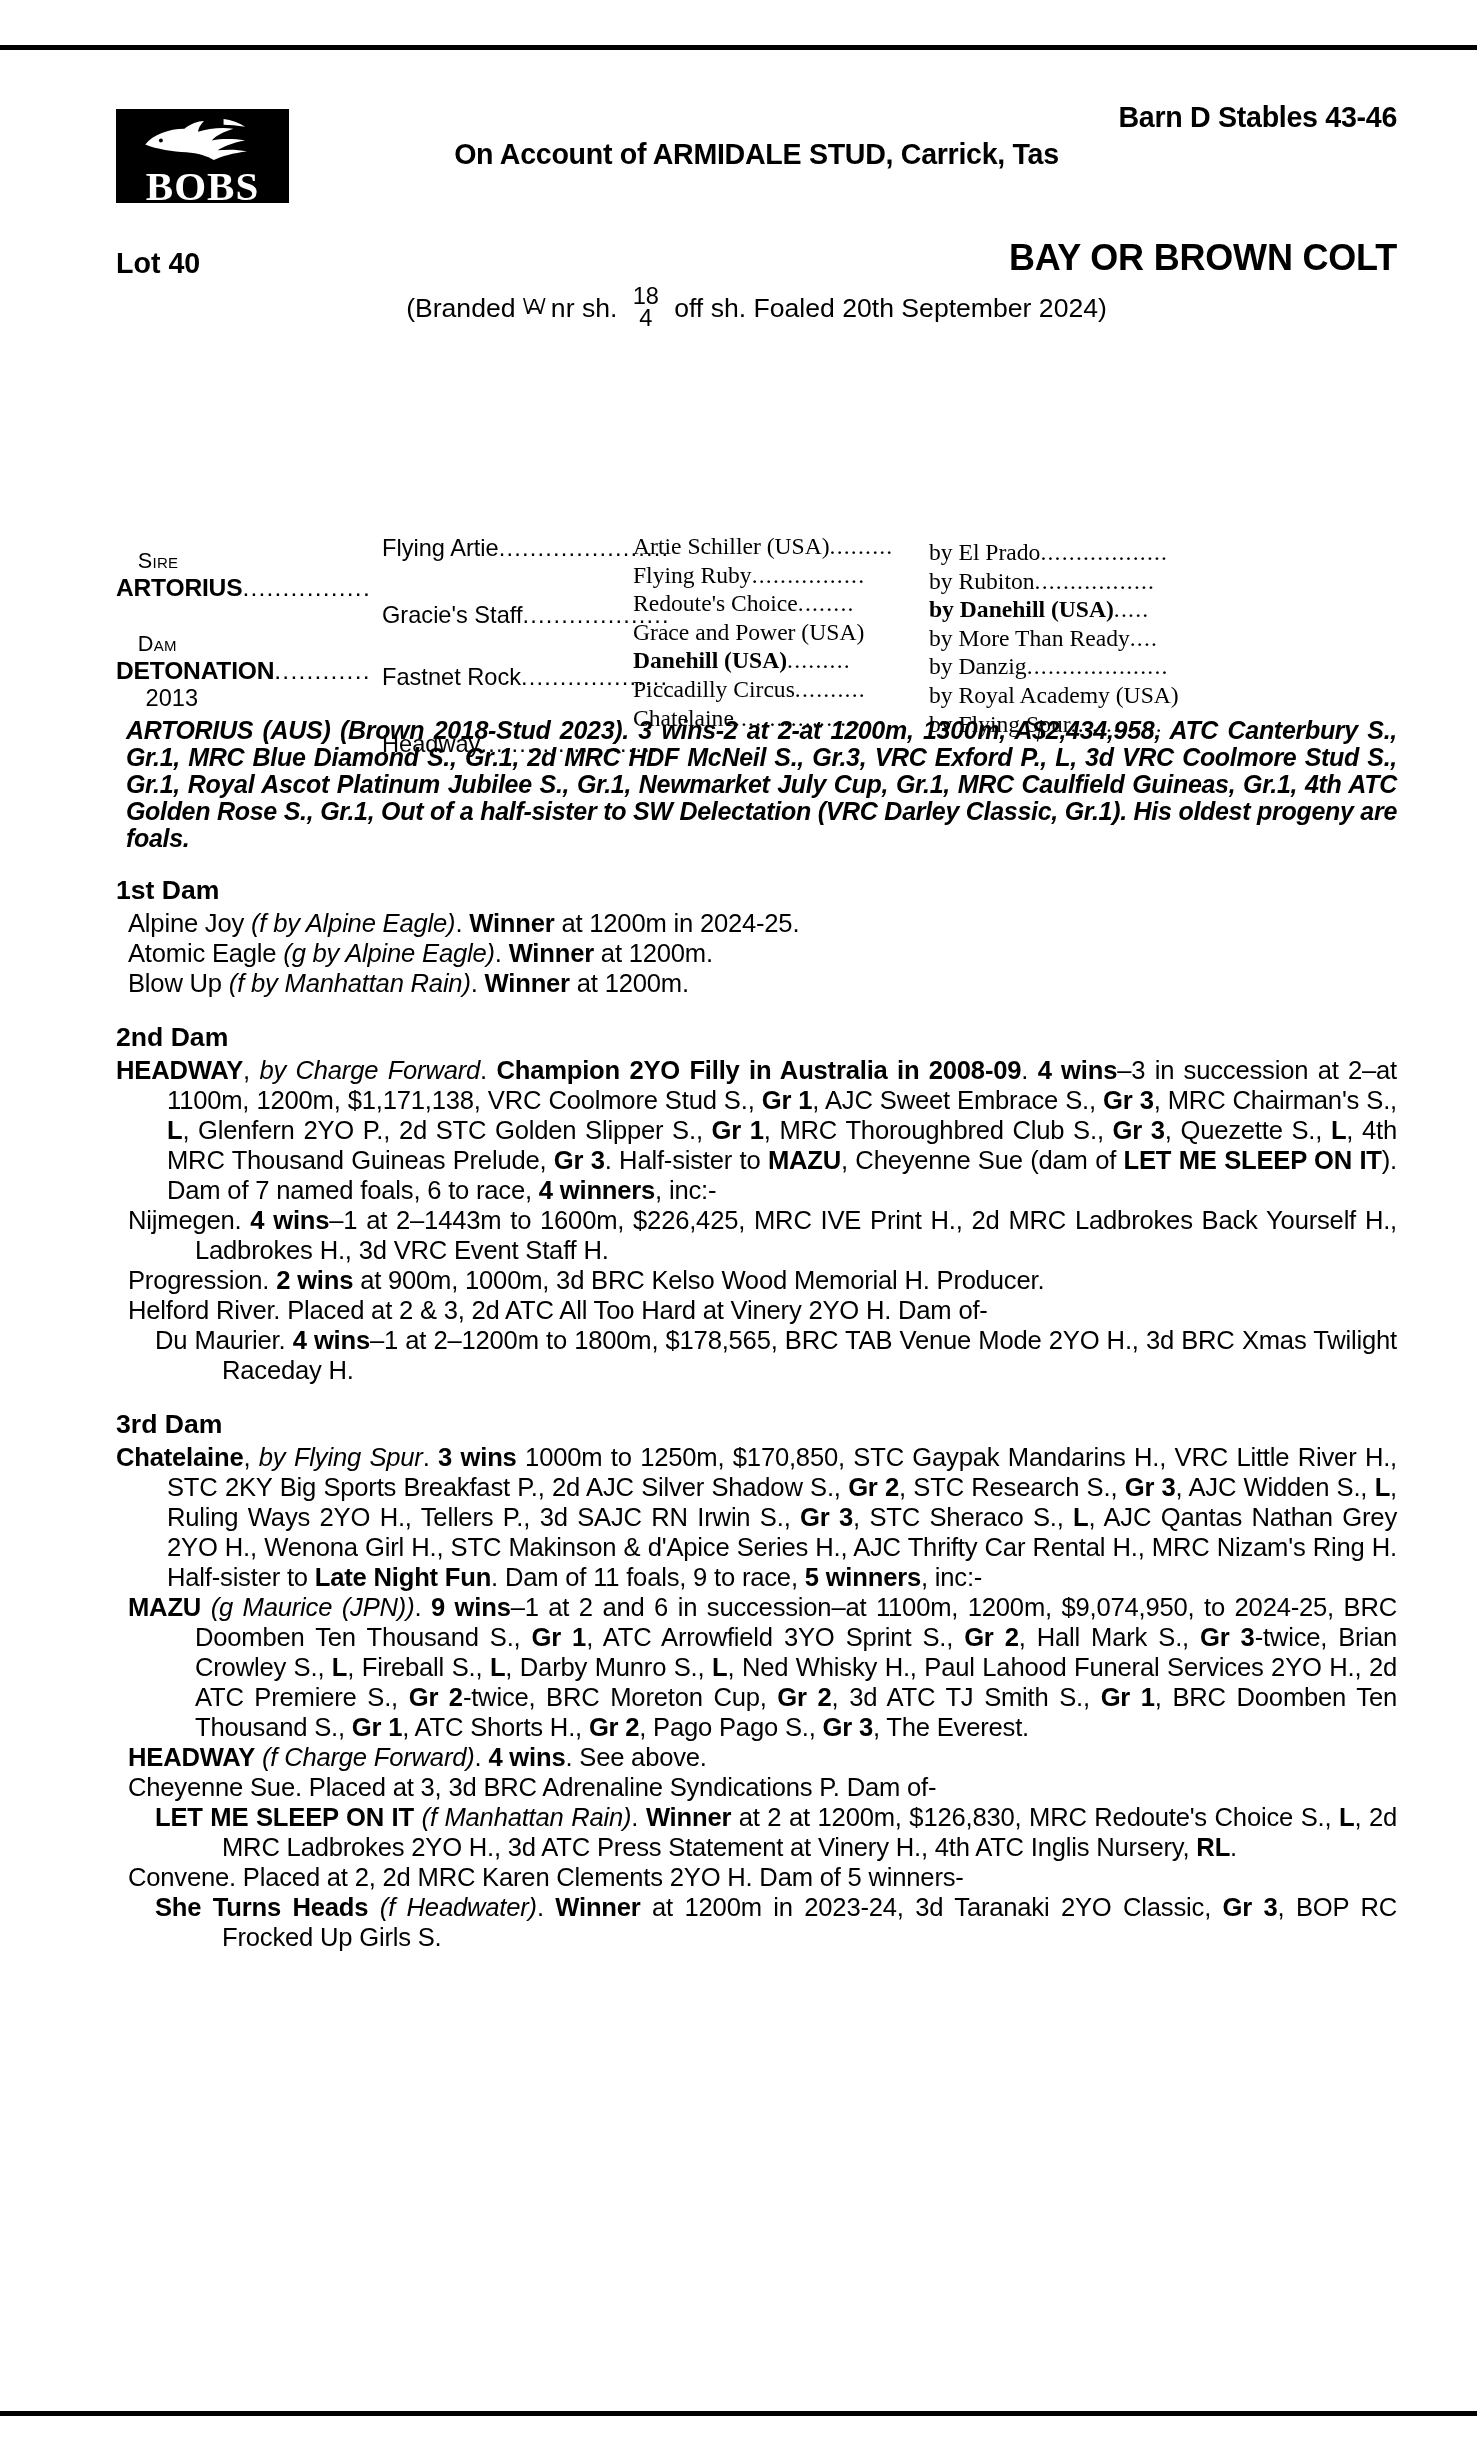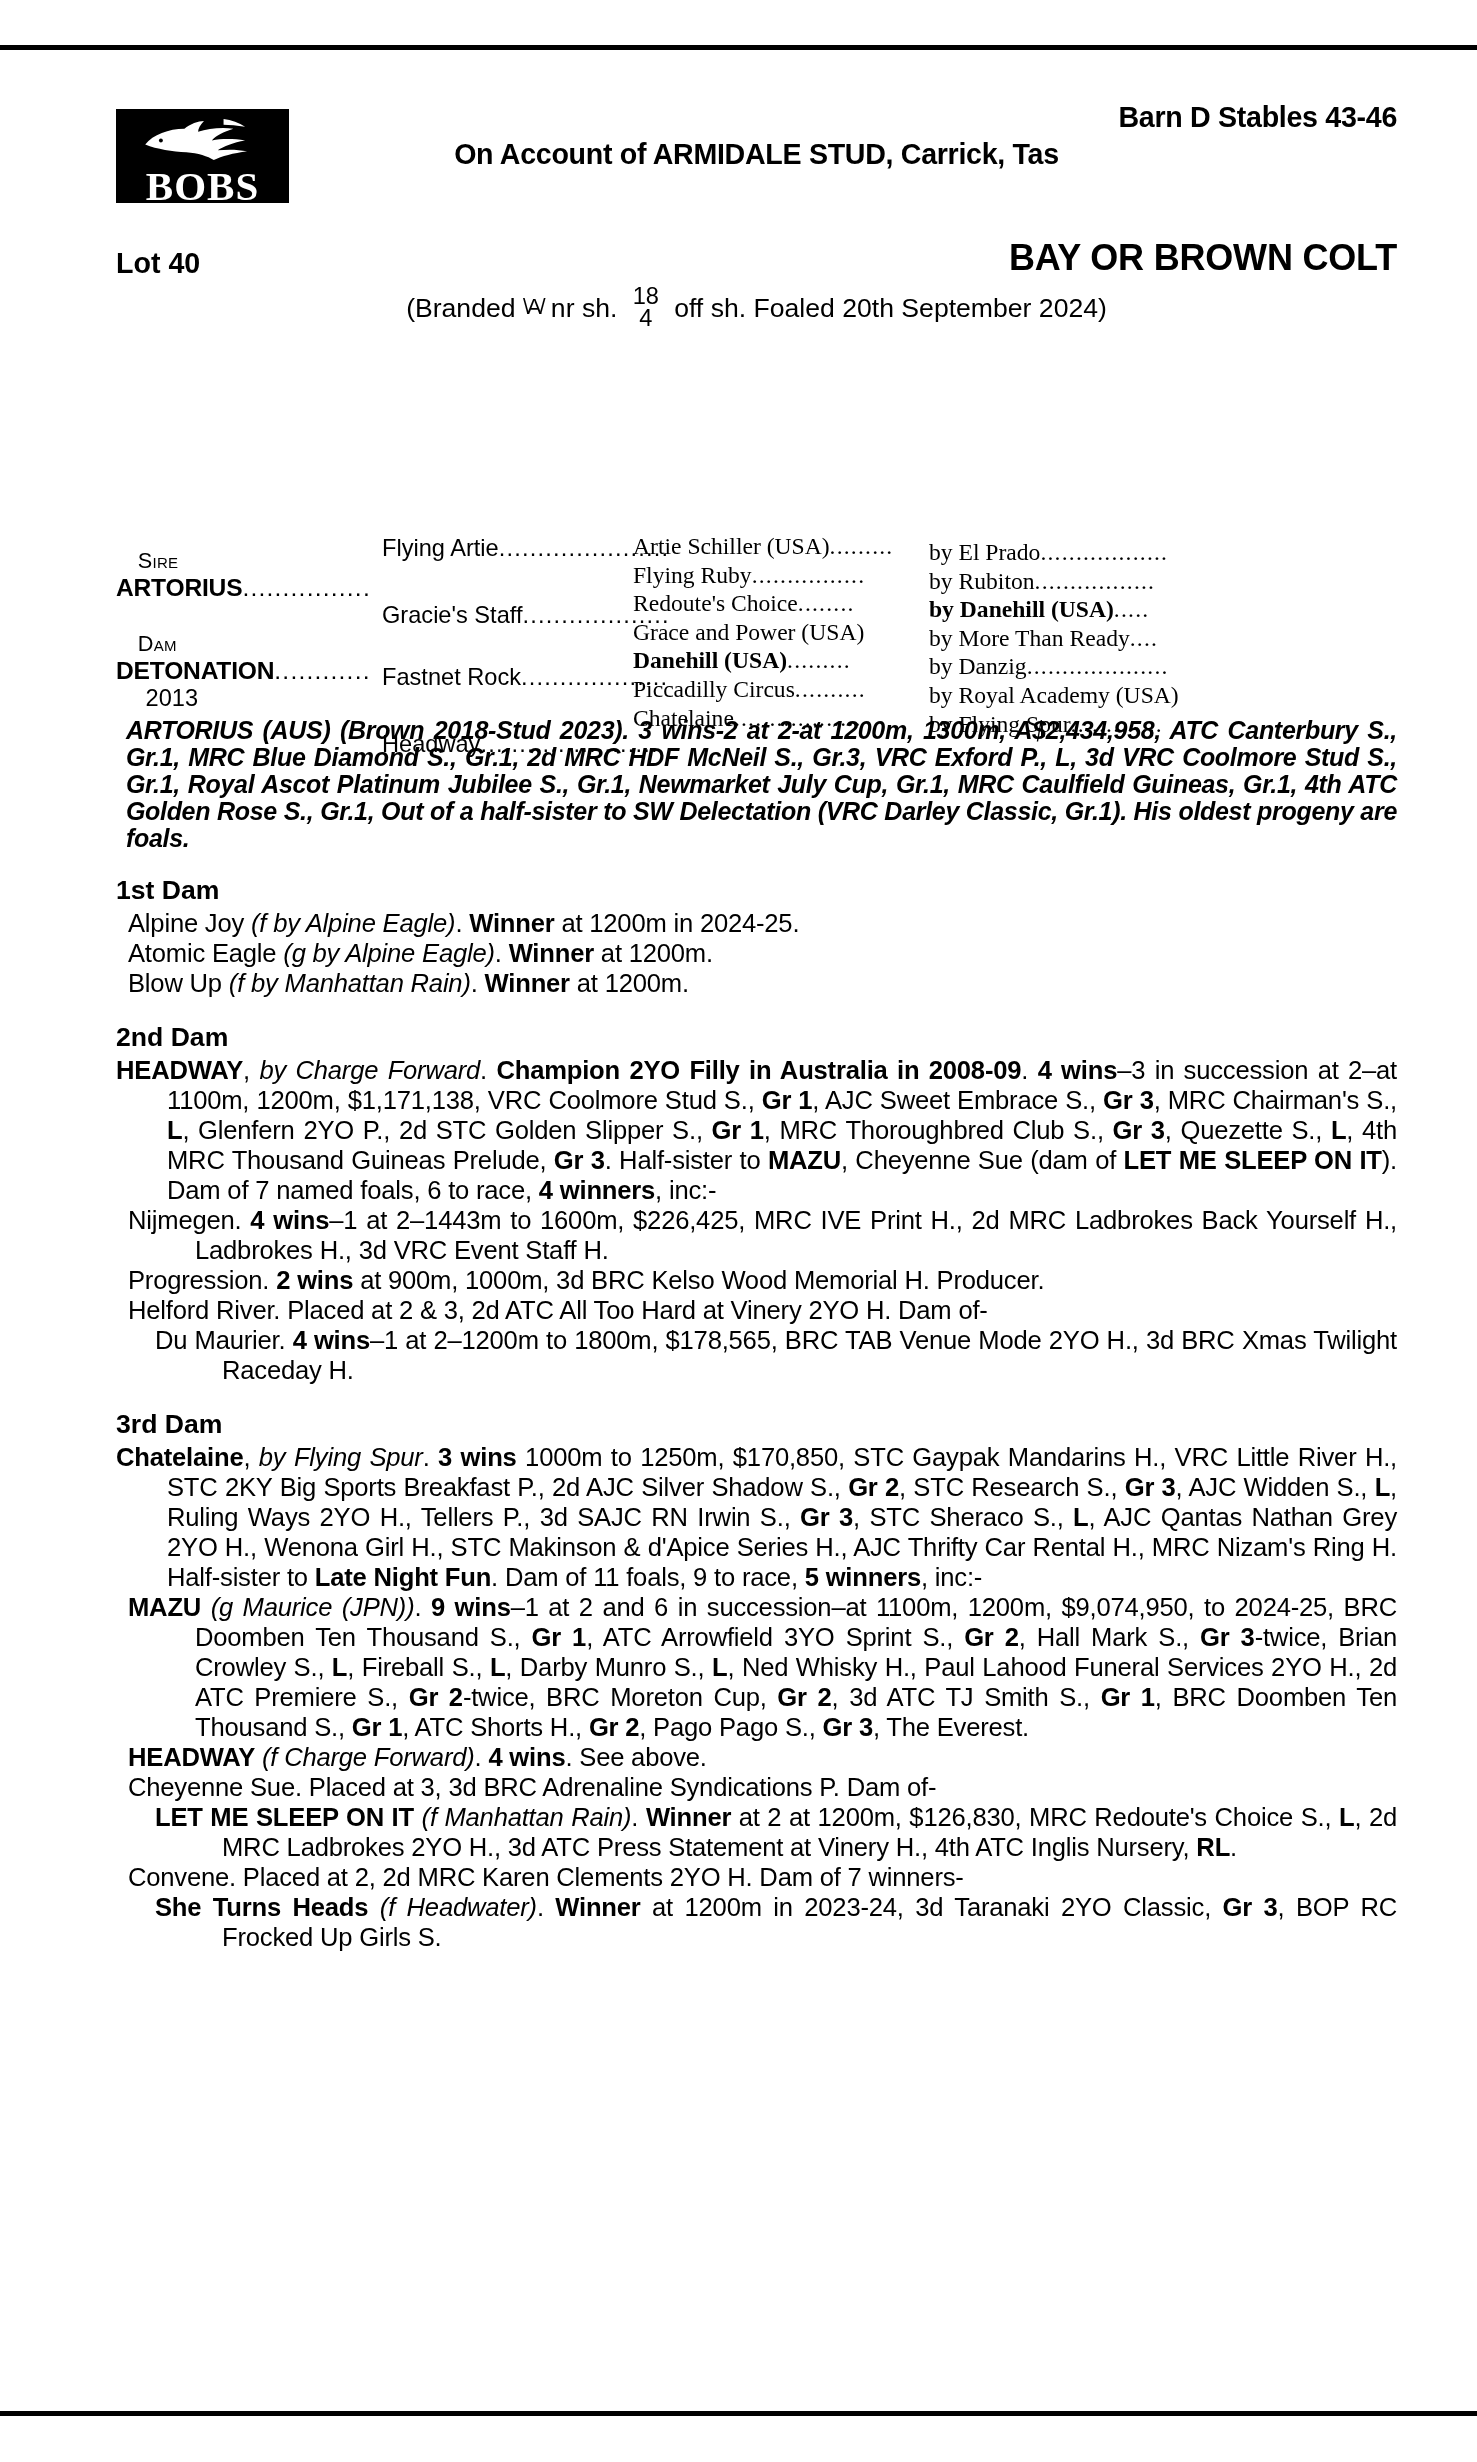--- a/index.html
+++ b/index.html
@@ -302,19 +302,19 @@
         <div class="para hang2">Nijmegen. <b>4 wins</b>–1 at 2–1443m to 1600m, $226,425, MRC IVE Print H., 2d MRC Ladbrokes Back Yourself H., Ladbrokes H., 3d VRC Event Staff H.</div>
         <div class="para hang2">Progression. <b>2 wins</b> at 900m, 1000m, 3d BRC Kelso Wood Memorial H. Producer.</div>
         <div class="para hang2">Helford River. Placed at 2 &amp; 3, 2d ATC All Too Hard at Vinery 2YO H. Dam of-</div>
         <div class="para hang3">Du Maurier. <b>4 wins</b>–1 at 2–1200m to 1800m, $178,565, BRC TAB Venue Mode 2YO H., 3d BRC Xmas Twilight Raceday H.</div>
         <div class="dam-head">3rd Dam</div>
         <div class="para hang1"><b>Chatelaine</b>, <i>by Flying Spur</i>. <b>3 wins</b> 1000m to 1250m, $170,850, STC Gaypak Mandarins H., VRC Little River H., STC 2KY Big Sports Breakfast P., 2d AJC Silver Shadow S., <b>Gr 2</b>, STC Research S., <b>Gr 3</b>, AJC Widden S., <b>L</b>, Ruling Ways 2YO H., Tellers P., 3d SAJC RN Irwin S., <b>Gr 3</b>, STC Sheraco S., <b>L</b>, AJC Qantas Nathan Grey 2YO H., Wenona Girl H., STC Makinson &amp; d'Apice Series H., AJC Thrifty Car Rental H., MRC Nizam's Ring H. Half-sister to <b>Late Night Fun</b>. Dam of 11 foals, 9 to race, <b>5 winners</b>, inc:-</div>
         <div class="para hang2"><b>MAZU</b> <i>(g Maurice (JPN))</i>. <b>9 wins</b>–1 at 2 and 6 in succession–at 1100m, 1200m, $9,074,950, to 2024-25, BRC Doomben Ten Thousand S., <b>Gr 1</b>, ATC Arrowfield 3YO Sprint S., <b>Gr 2</b>, Hall Mark S., <b>Gr 3</b>-twice, Brian Crowley S., <b>L</b>, Fireball S., <b>L</b>, Darby Munro S., <b>L</b>, Ned Whisky H., Paul Lahood Funeral Services 2YO H., 2d ATC Premiere S., <b>Gr 2</b>-twice, BRC Moreton Cup, <b>Gr 2</b>, 3d ATC TJ Smith S., <b>Gr 1</b>, BRC Doomben Ten Thousand S., <b>Gr 1</b>, ATC Shorts H., <b>Gr 2</b>, Pago Pago S., <b>Gr 3</b>, The Everest.</div>
         <div class="para hang2"><b>HEADWAY</b> <i>(f Charge Forward)</i>. <b>4 wins</b>. See above.</div>
         <div class="para hang2">Cheyenne Sue. Placed at 3, 3d BRC Adrenaline Syndications P. Dam of-</div>
         <div class="para hang3"><b>LET ME SLEEP ON IT</b> <i>(f Manhattan Rain)</i>. <b>Winner</b> at 2 at 1200m, $126,830, MRC Redoute's Choice S., <b>L</b>, 2d MRC Ladbrokes 2YO H., 3d ATC Press Statement at Vinery H., 4th ATC Inglis Nursery, <b>RL</b>.</div>
-        <div class="para hang2">Convene. Placed at 2, 2d MRC Karen Clements 2YO H. Dam of 7 winners-</div>
+        <div class="para hang2">Convene. Placed at 2, 2d MRC Karen Clements 2YO H. Dam of 5 winners-</div>
         <div class="para hang3"><b>She Turns Heads</b> <i>(f Headwater)</i>. <b>Winner</b> at 1200m in 2023-24, 3d Taranaki 2YO Classic, <b>Gr 3</b>, BOP RC Frocked Up Girls S.</div>
       </div>
 
   </div>
 </div>
 
 
 </body></html>

